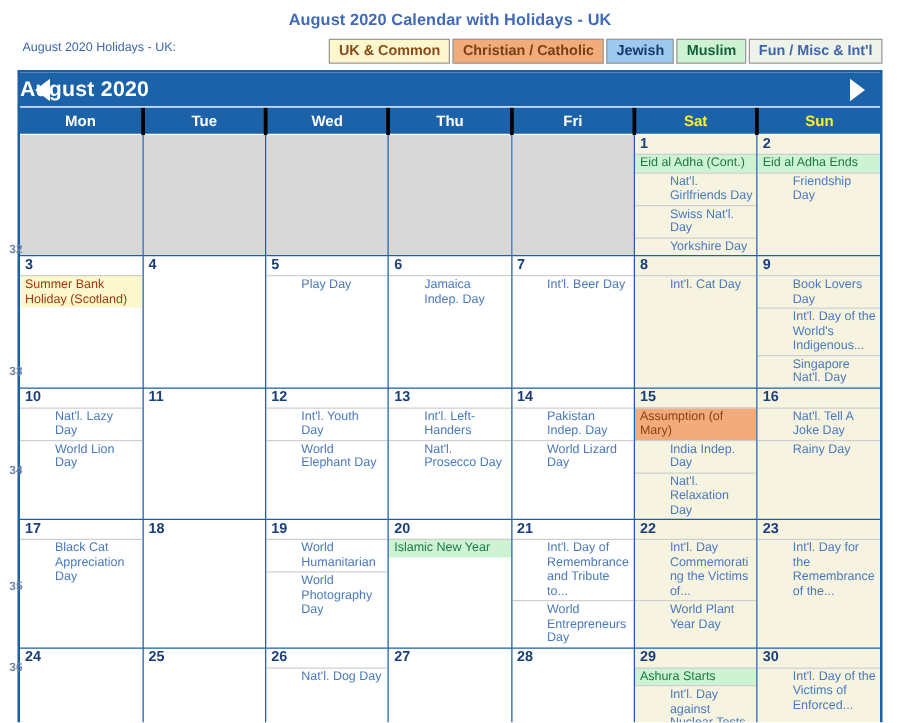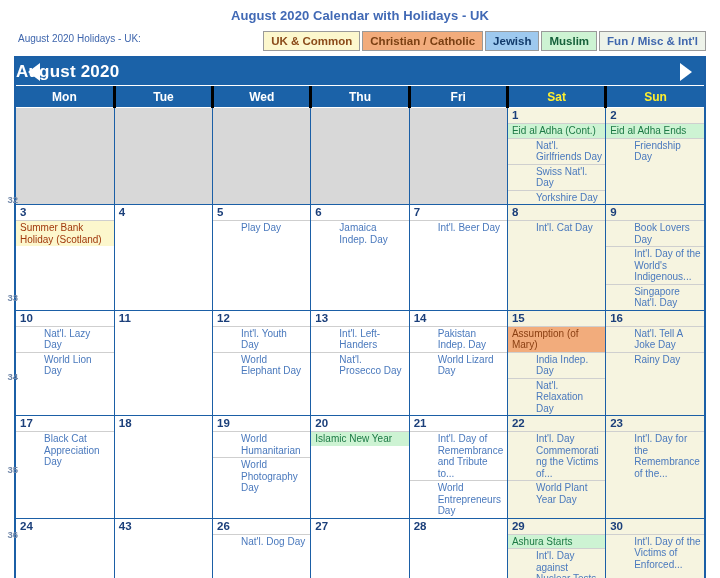--- a/index.html
+++ b/index.html
@@ -334,21 +334,21 @@
             <td class="day weekend">
               <div class="daynum">23</div>
               <div class="ev cat-fun">Int'l. Day for the Remembrance of the...</div>
             </td>
           </tr>
           <tr style="height: 76px; margin-left: 24px;">
             <td class="day">
               <div class="daynum">24</div>
             </td>
             <td class="day">
-              <div class="daynum">43</div>
+              <div class="daynum">25</div>
             </td>
             <td class="day">
               <div class="daynum">26</div>
               <div class="ev cat-fun">Nat'l. Dog Day</div>
             </td>
             <td class="day">
               <div class="daynum">27</div>
             </td>
             <td class="day">
               <div class="daynum">28</div>

